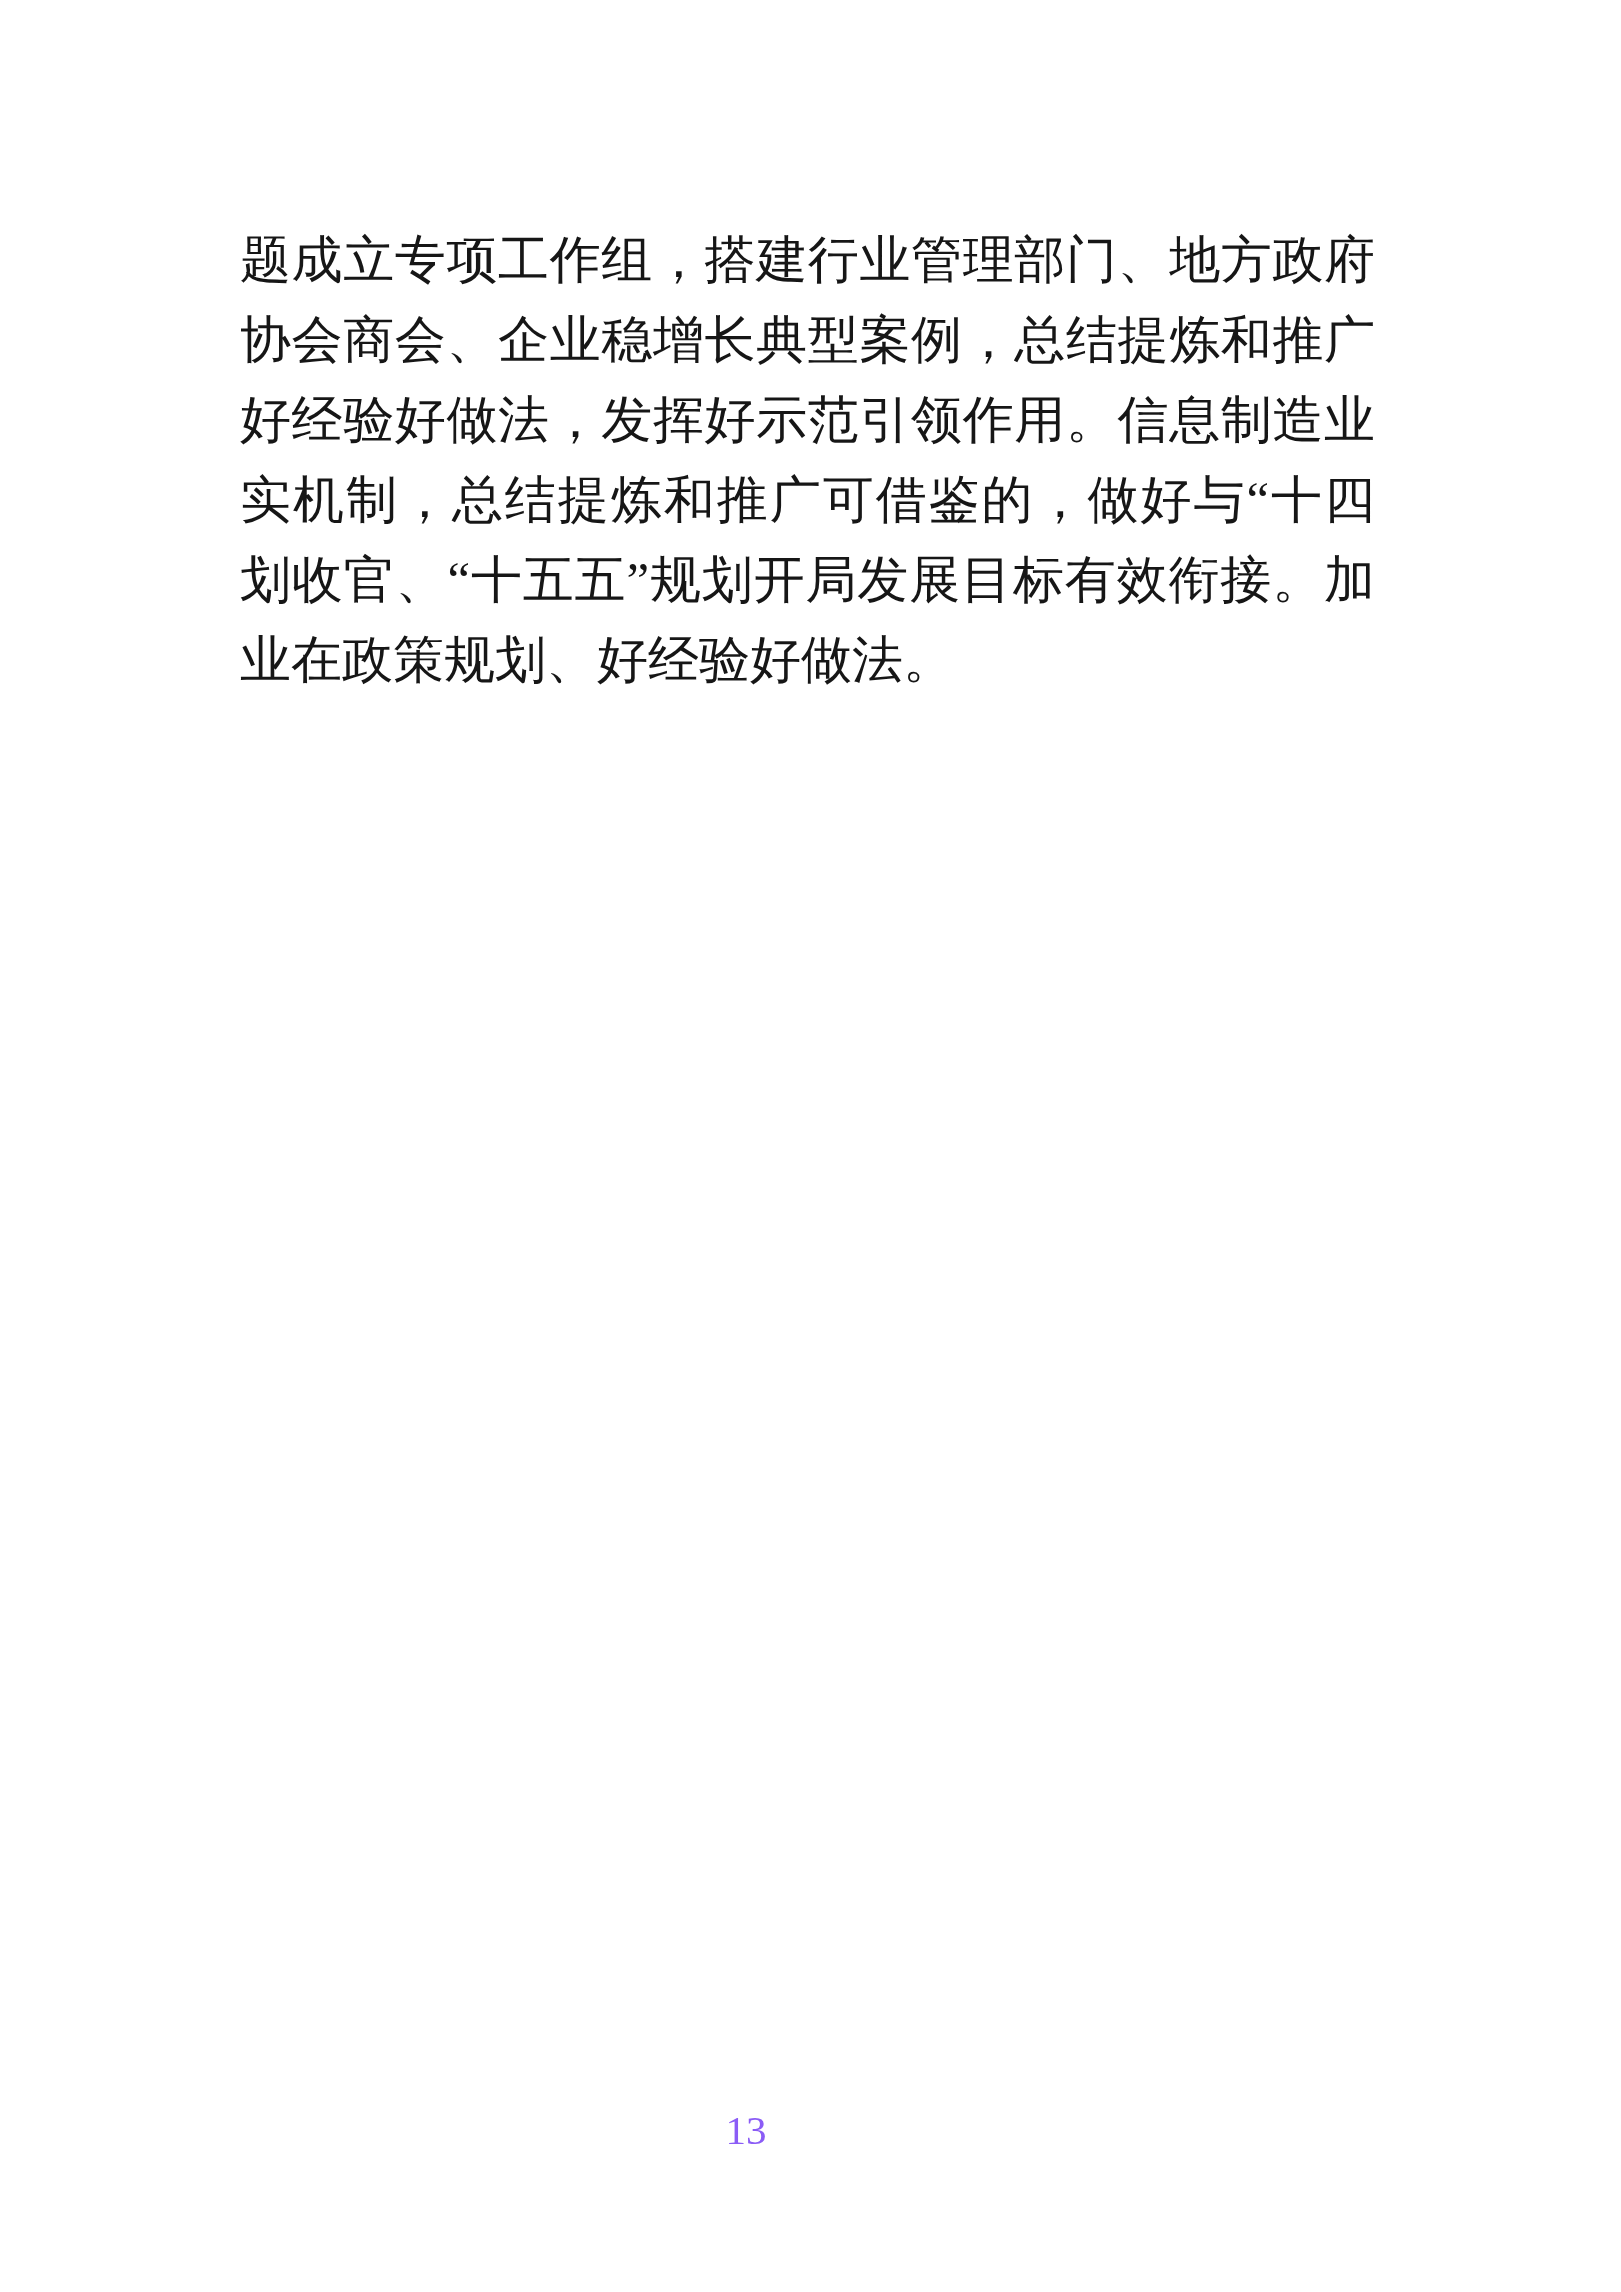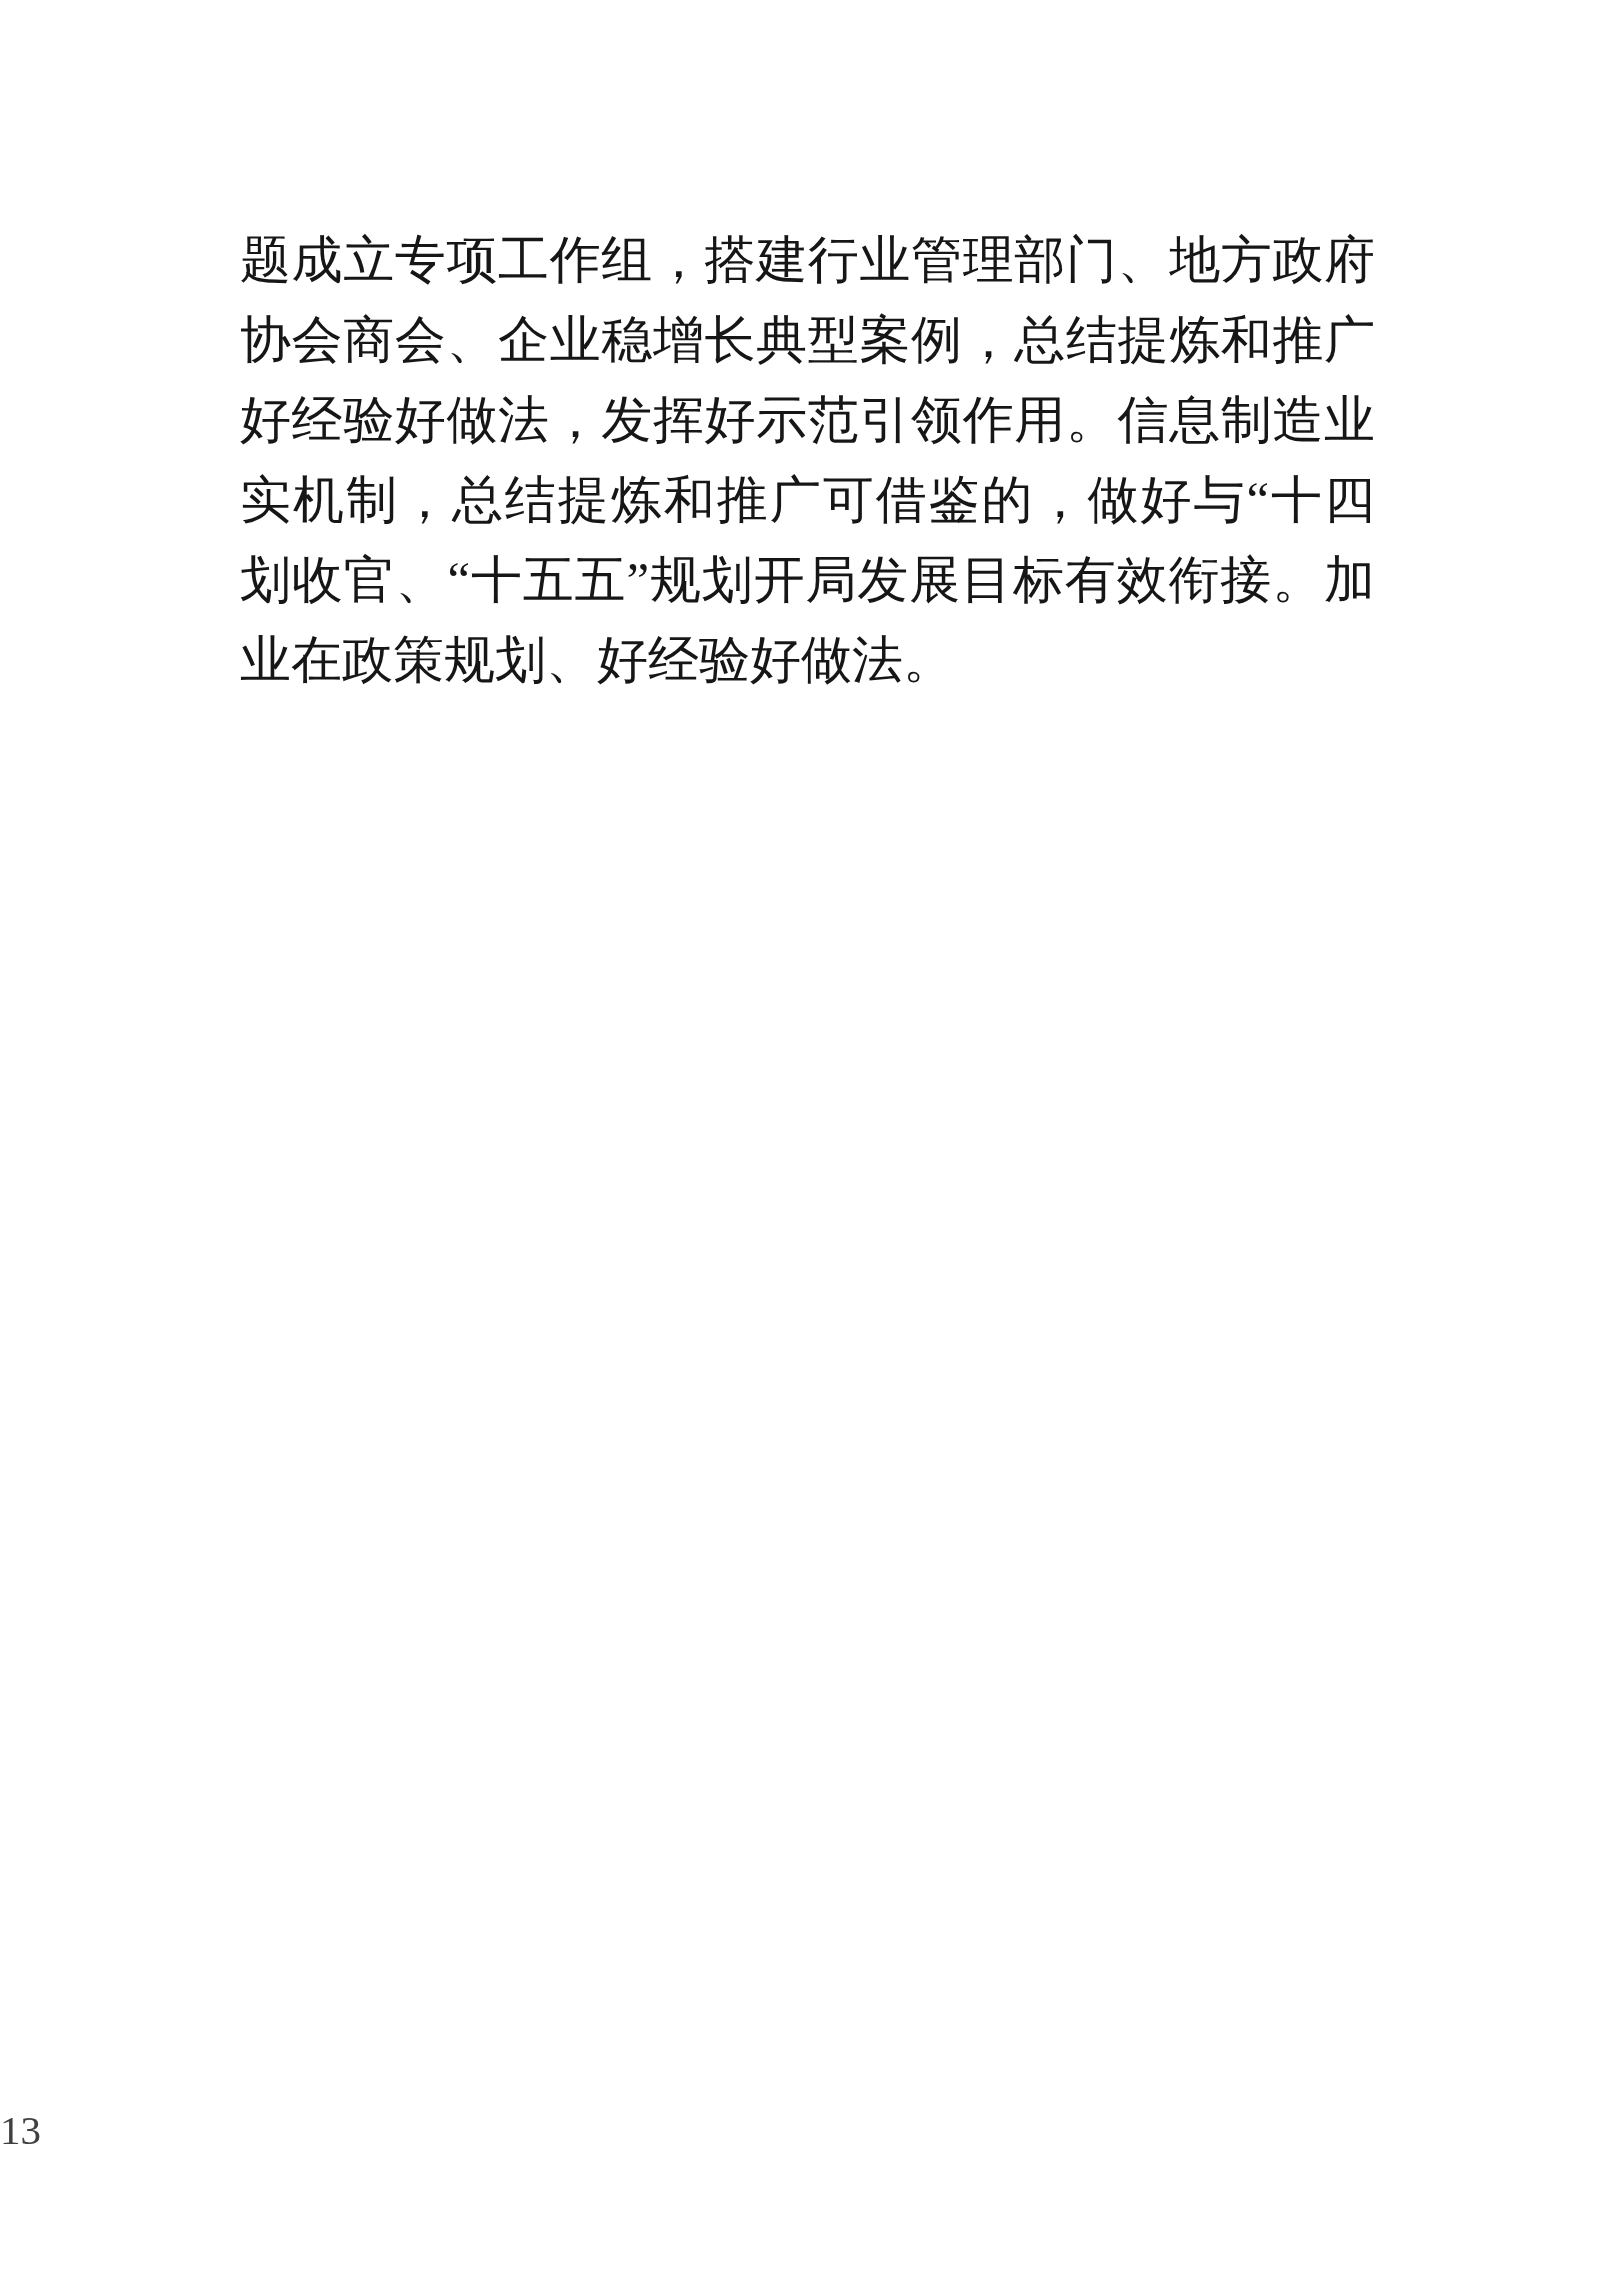--- a/index.html
+++ b/index.html
@@ -35,23 +35,24 @@
   }
   .text-line.last {
     text-align: left;
     text-align-last: left;
   }
   .page-number {
     position: absolute;
     left: 0;
     top: 2109px;
     width: 1492px;
+    text-align: center;
     font-size: 41px;
     line-height: 43px;
-    color: #404040;
+    color: #8b5cf6;
     font-family: "Liberation Serif", serif;
   }
 </style>
 </head>
 <body>
 
 <div class="page">
 
   <div class="text-block">
     <div class="text-line">题成立专项工作组，搭建行业管理部门、地方政府部门、协</div>

